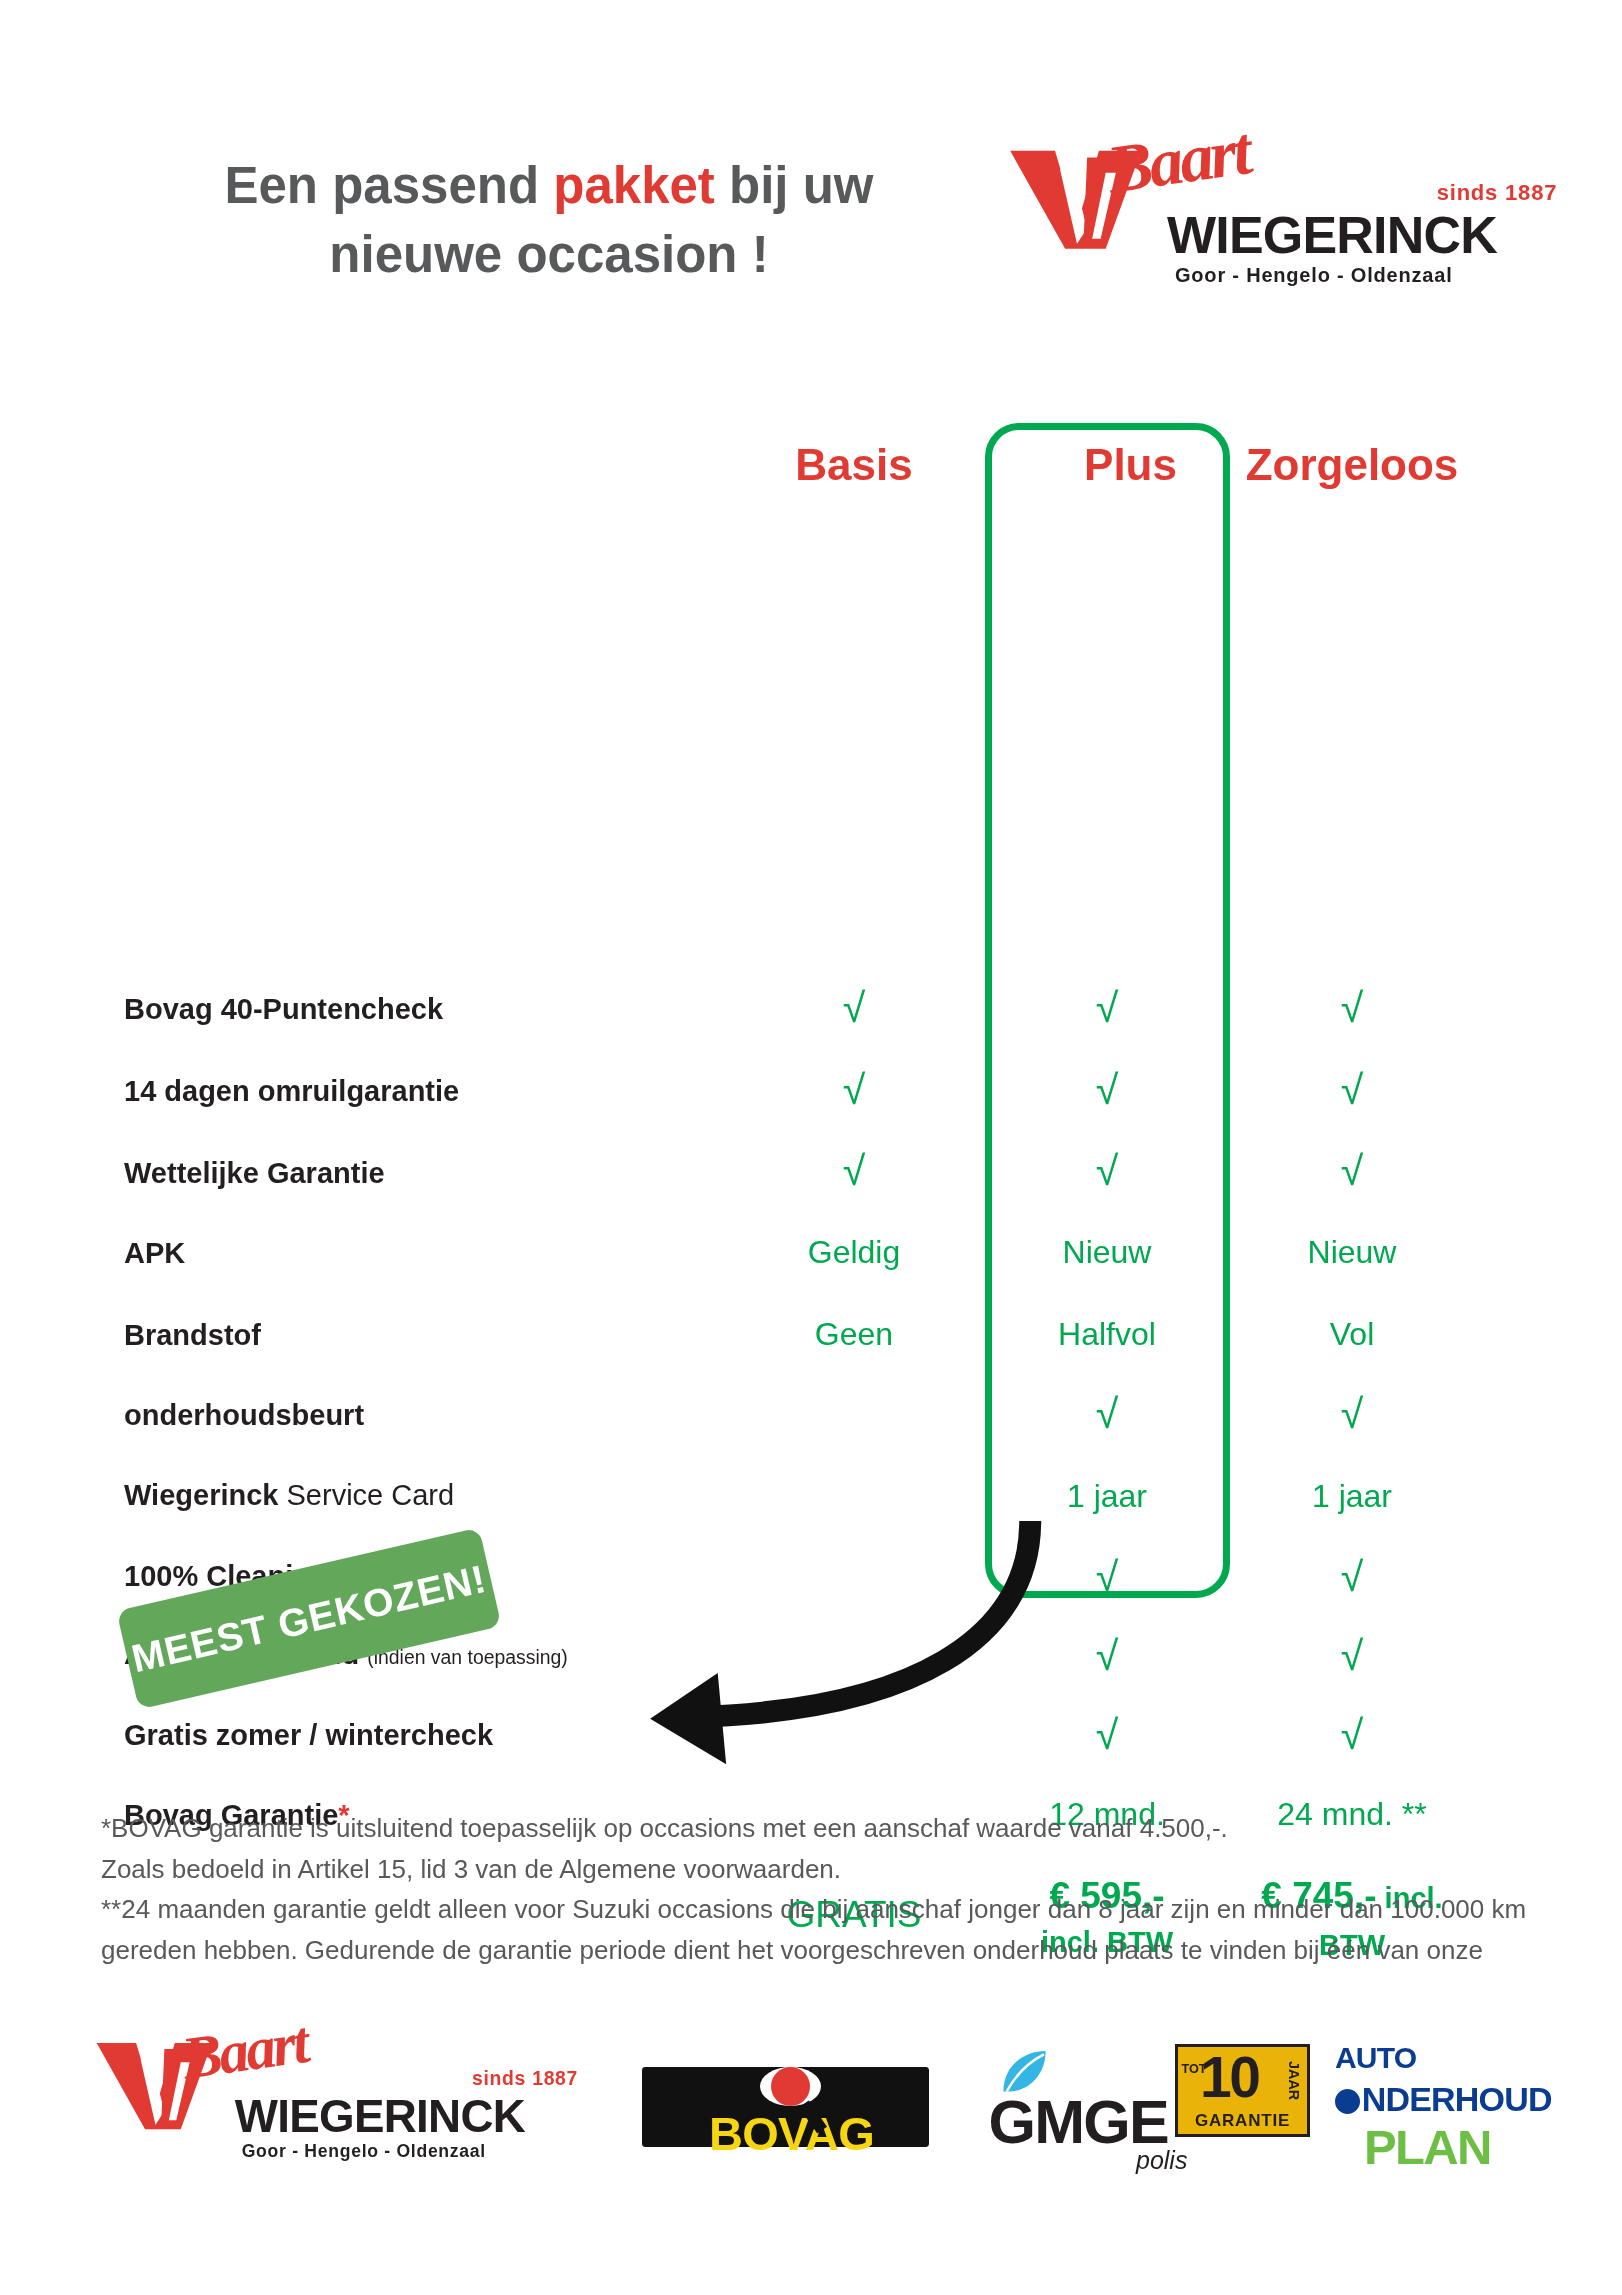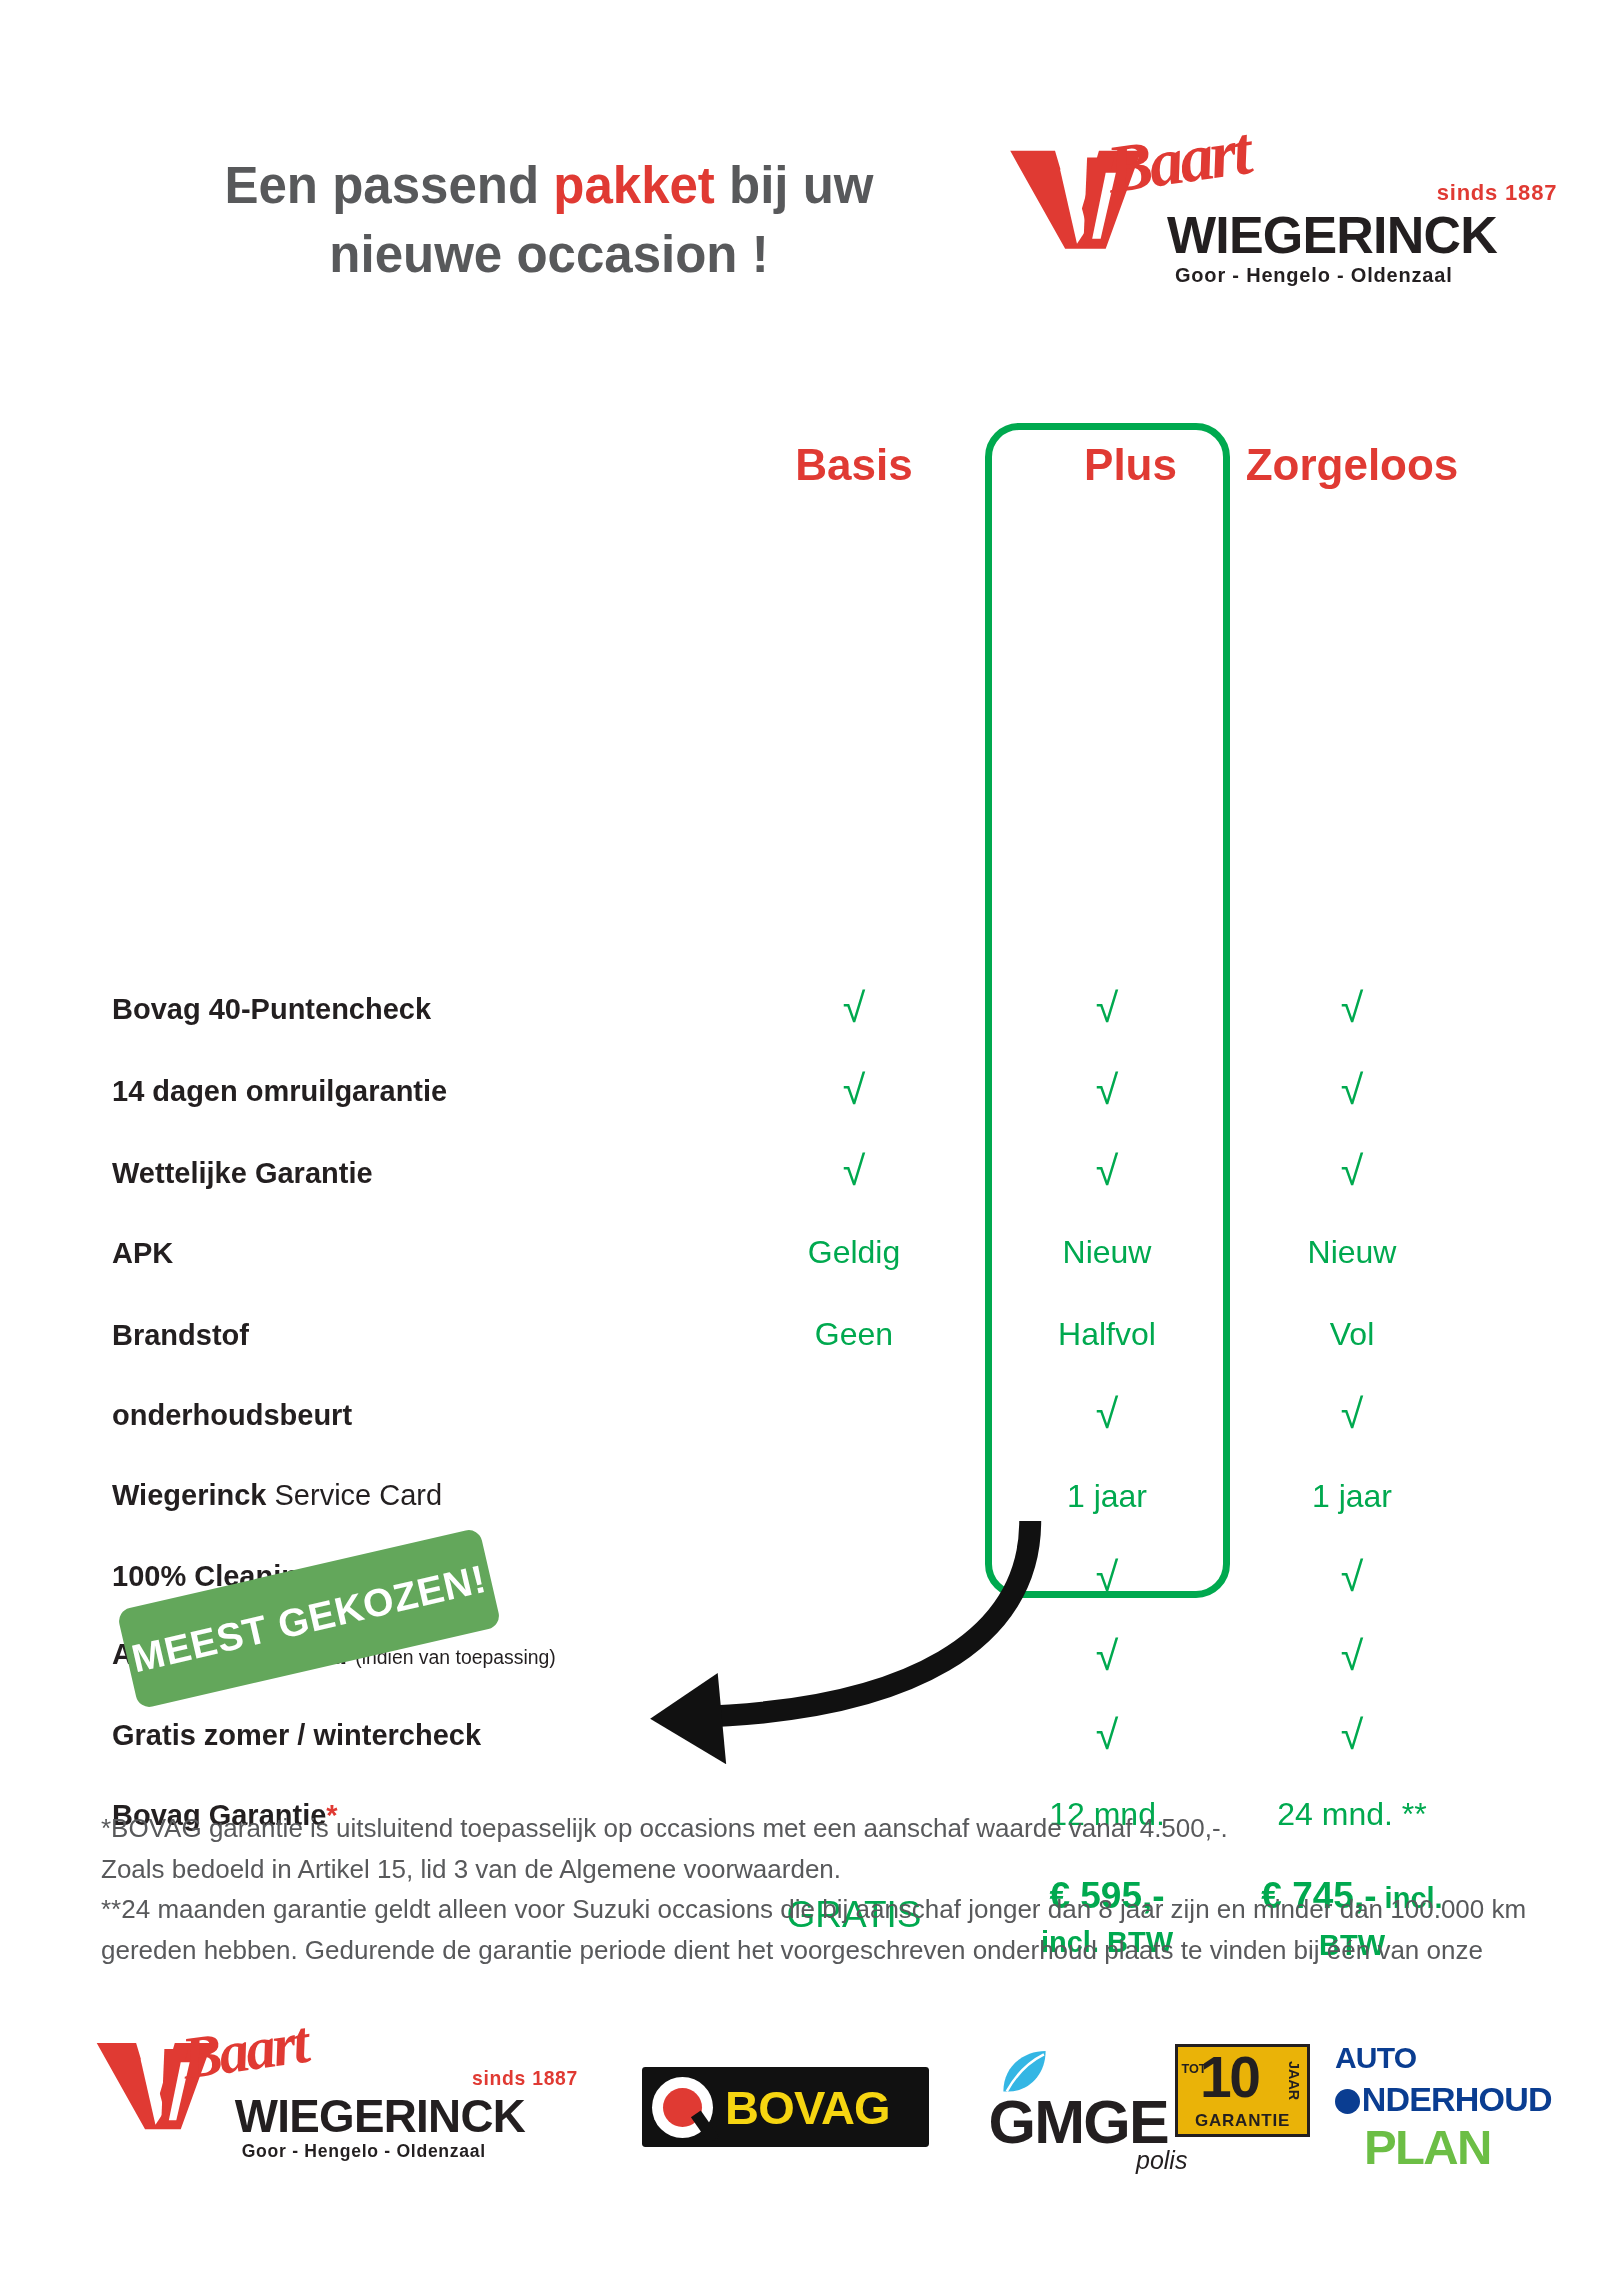--- a/index.html
+++ b/index.html
@@ -122,21 +122,21 @@
     top: 0px;
     width: 245px;
     height: 1175px;
     border: 7.6px solid #00a94f;
     border-radius: 34px;
     box-sizing: border-box;
   }
 
   .row-label {
     position: absolute;
-    left: 112px;
+    left: 124px;
     font-size: 29px;
     font-weight: bold;
     color: #231f20;
     white-space: nowrap;
   }
   .row-label .thin {
     font-weight: normal;
   }
   .row-label .tiny {
     font-size: 19.4px;
@@ -234,20 +234,21 @@
   .logo-bovag {
     position: absolute;
     left: 642px;
     top: 72px;
     width: 287px;
     height: 80px;
     background: #111111;
     border-radius: 3.4px;
     display: flex;
     align-items: center;
+    flex-direction: column;
   }
   .bovag-disc {
     width: 61px;
     height: 61px;
     border-radius: 50%;
     background: #ffffff;
     margin-left: 10px;
     position: relative;
     display: flex;
     align-items: center;

